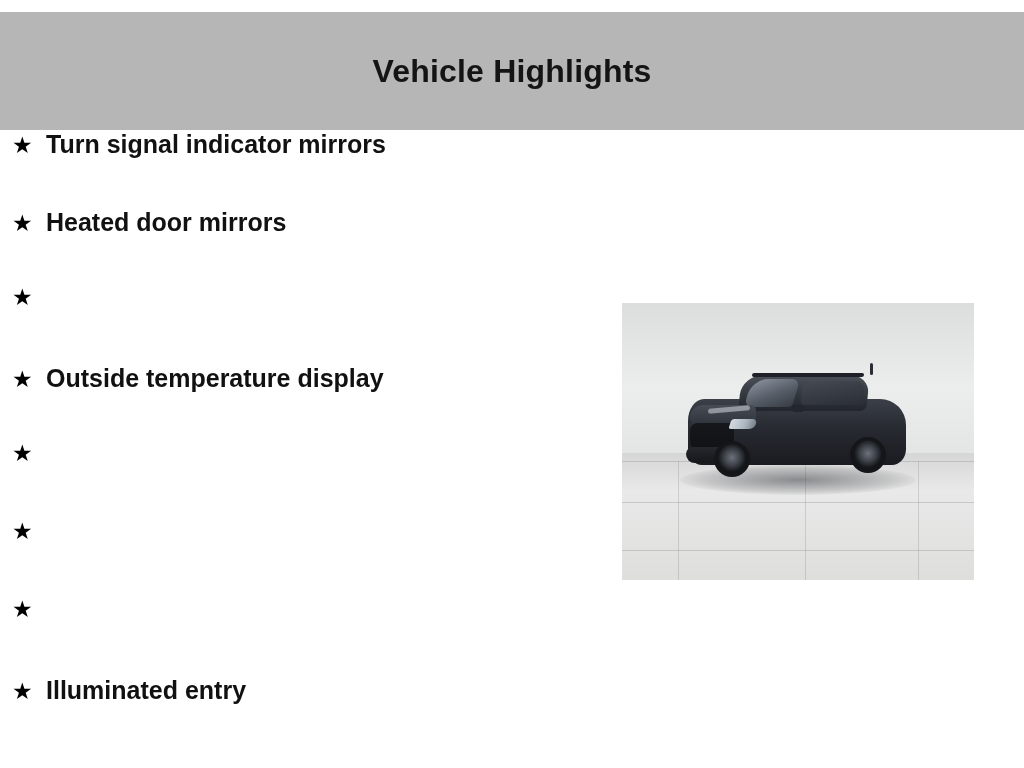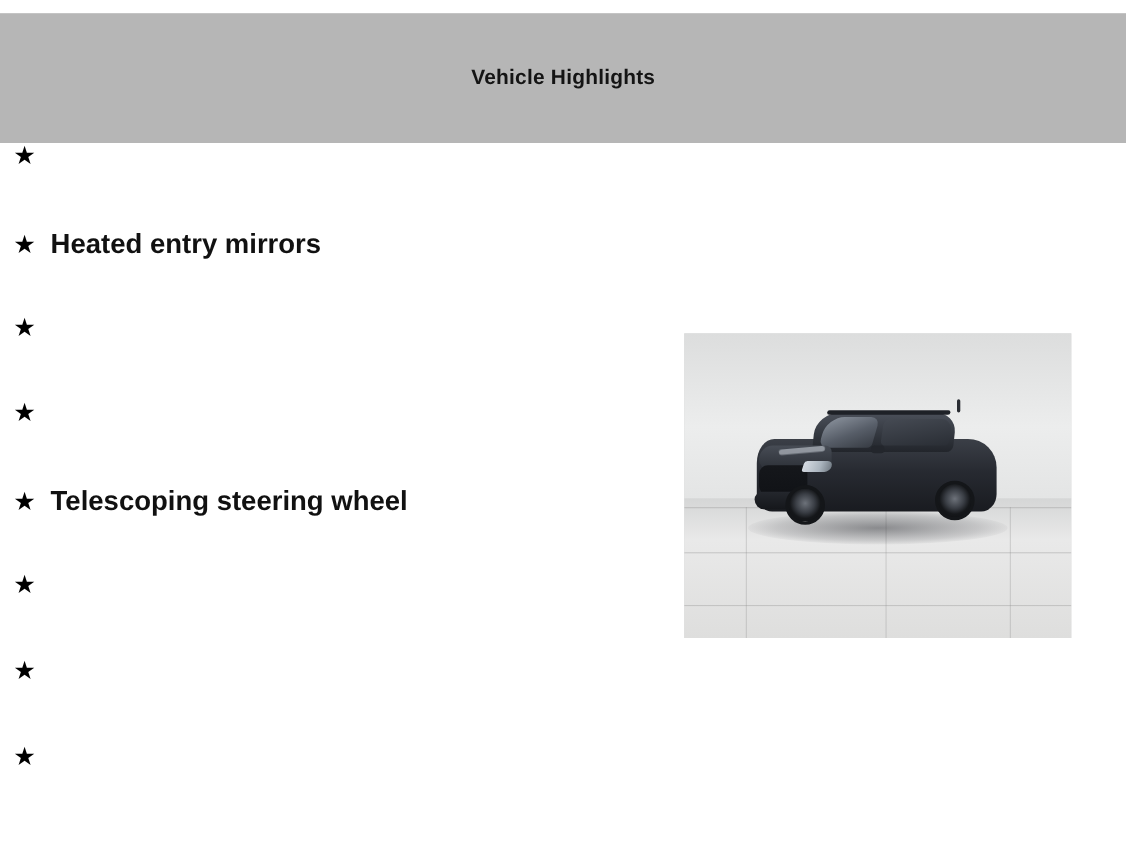--- a/index.html
+++ b/index.html
@@ -25,21 +25,21 @@
     left: 0;
     top: 12px;
     width: 1024px;
     height: 118px;
     background: #b6b6b6;
     display: flex;
     align-items: center;
     justify-content: center;
   }
   .header-title {
-    font-size: 19px;
+    font-size: 32px;
     font-weight: bold;
     color: #141414;
     letter-spacing: 0.2px;
   }
   .highlights {
     position: absolute;
     left: 0;
     top: 130px;
     width: 620px;
     padding: 0;
@@ -258,43 +258,45 @@
 
 <div class="page">
 
   <div class="header-band">
     <div class="header-title">Vehicle Highlights</div>
   </div>
 
   <ul class="highlights">
     <li class="hl-item">
       <span class="hl-bullet">★</span>
-    </li>
-    <li class="hl-item">
-      <span class="hl-bullet">★</span>
-      <span class="hl-label">Heated entry mirrors</span>
-    </li>
-    <li class="hl-item">
-      <span class="hl-bullet">★</span>
-    </li>
-    <li class="hl-item">
-      <span class="hl-bullet">★</span>
-    </li>
-    <li class="hl-item">
-      <span class="hl-bullet">★</span>
-      <span class="hl-label">Telescoping steering wheel</span>
-    </li>
-    <li class="hl-item">
-      <span class="hl-bullet">★</span>
-    </li>
-    <li class="hl-item">
-      <span class="hl-bullet">★</span>
-    </li>
-    <li class="hl-item">
-      <span class="hl-bullet">★</span>
+      <span class="hl-label">Turn signal indicator mirrors</span>
+    </li>
+    <li class="hl-item">
+      <span class="hl-bullet">★</span>
+      <span class="hl-label">Heated door mirrors</span>
+    </li>
+    <li class="hl-item">
+      <span class="hl-bullet">★</span>
+    </li>
+    <li class="hl-item">
+      <span class="hl-bullet">★</span>
+      <span class="hl-label">Outside temperature display</span>
+    </li>
+    <li class="hl-item">
+      <span class="hl-bullet">★</span>
+    </li>
+    <li class="hl-item">
+      <span class="hl-bullet">★</span>
+    </li>
+    <li class="hl-item">
+      <span class="hl-bullet">★</span>
+    </li>
+    <li class="hl-item">
+      <span class="hl-bullet">★</span>
+      <span class="hl-label">Illuminated entry</span>
     </li>
   </ul>
 
   <div class="vehicle-photo">
     <div class="photo-sky"></div>
     <div class="photo-floor"></div>
     <div class="floor-line l1"></div>
     <div class="floor-line l2"></div>
     <div class="floor-line l3"></div>
     <div class="floor-vline v1"></div>

